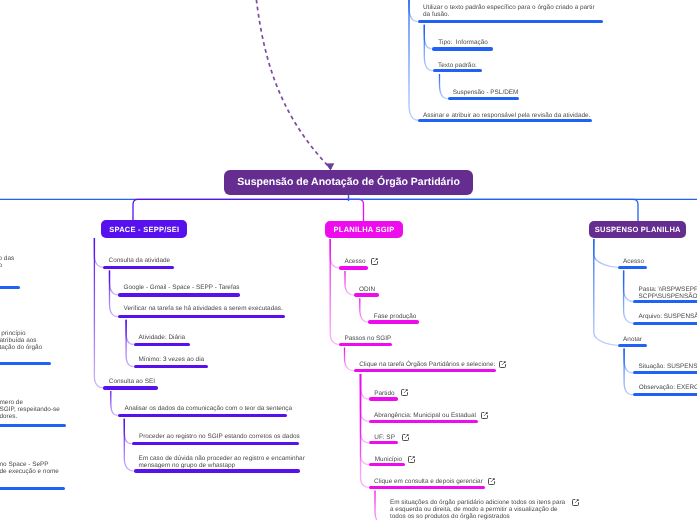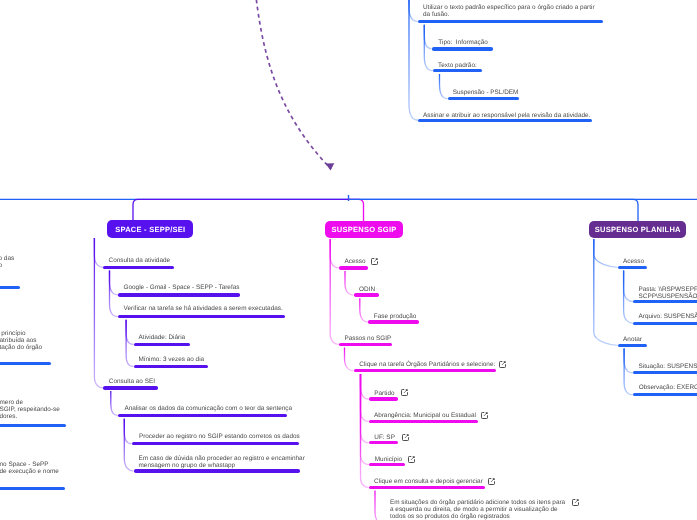--- a/index.html
+++ b/index.html
@@ -182,24 +182,25 @@
       <path d="M593.8 239 L593.8 254.60 C593.8 264.20 613.30 267.4 617.7 267.4" fill="none" stroke="url(#g25)" stroke-width="1.3" stroke-opacity="1"></path>
       <path d="M593.8 239 L593.8 332.60 C593.8 342.20 613.30 345.4 617.7 345.4" fill="none" stroke="url(#g26)" stroke-width="1.3" stroke-opacity="1"></path>
       <path d="M623.6 270.6 L623.6 288.70 C623.6 298.30 628.50 301.5 632.9 301.5" fill="none" stroke="url(#g27)" stroke-width="1.3" stroke-opacity="1"></path>
       <path d="M623.6 270.6 L623.6 310.40 C623.6 320.00 628.50 323.2 632.9 323.2" fill="none" stroke="url(#g28)" stroke-width="1.3" stroke-opacity="1"></path>
       <path d="M624.1 348.6 L624.1 360.00 C624.1 369.60 628.40 372.8 632.8 372.8" fill="none" stroke="url(#g29)" stroke-width="1.3" stroke-opacity="1"></path>
       <path d="M624.1 348.6 L624.1 381.90 C624.1 391.50 628.40 394.7 632.8 394.7" fill="none" stroke="url(#g30)" stroke-width="1.3" stroke-opacity="1"></path>
       <path d="M254 -22 C261 52 276 112 331 169" fill="none" stroke="#7b4ba3" stroke-width="1.7" stroke-opacity="1" stroke-dasharray="3.8 3.4"></path>
       <path d="M330.5 170.5 L325.5 163.5 L334.3 163.2 Z" fill="#6b3f96"></path>
     </svg>
 
-
-  <div class="node branch" style="left:107px;top:220.4px;width:86.3px;height:17.6px;background:#5711ef;border-radius:5px;">SPACE - SEPP/SEI</div>
-
-  <div class="node branch" style="left:324.9px;top:220.5px;width:78px;height:17.6px;background:#ee0bee;border-radius:5px;">SUSPENSO SGIP</div>
+  <div class="node root" style="left:224.1px;top:169.6px;width:249px;height:25.2px;background:#662d91;border-radius:6px;">Suspensão de Anotação de Órgão Partidário</div>
+
+  <div class="node branch" style="left:101px;top:220.4px;width:86.3px;height:17.6px;background:#5711ef;border-radius:5px;">SPACE - SEPP/SEI</div>
+
+  <div class="node branch" style="left:324.9px;top:220.5px;width:78px;height:17.6px;background:#ee0bee;border-radius:5px;">PLANILHA SGIP</div>
 
   <div class="node branch" style="left:589.2px;top:220.5px;width:97px;height:17.6px;background:#662d91;border-radius:5px;">SUSPENSO PLANILHA</div>
 
   <div id="topics">
       <div class="bar" style="left: 417.5px; top: 19.8px; width: 185.5px; background: rgb(31, 98, 245);"></div>
       <div class="topic" style="left: 423px; top: 4.2px;">Utilizar o texto padrão específico para o órgão criado a partir
 da fusão.</div>
       <div class="bar" style="left: 431.6px; top: 47.2px; width: 61.7px; background: rgb(31, 98, 245);"></div>
       <div class="topic" style="left: 438.3px; top: 39.4px;">Tipo:  Informação</div>
       <div class="bar" style="left: 432.7px; top: 69px; width: 49px; background: rgb(31, 98, 245);"></div>

